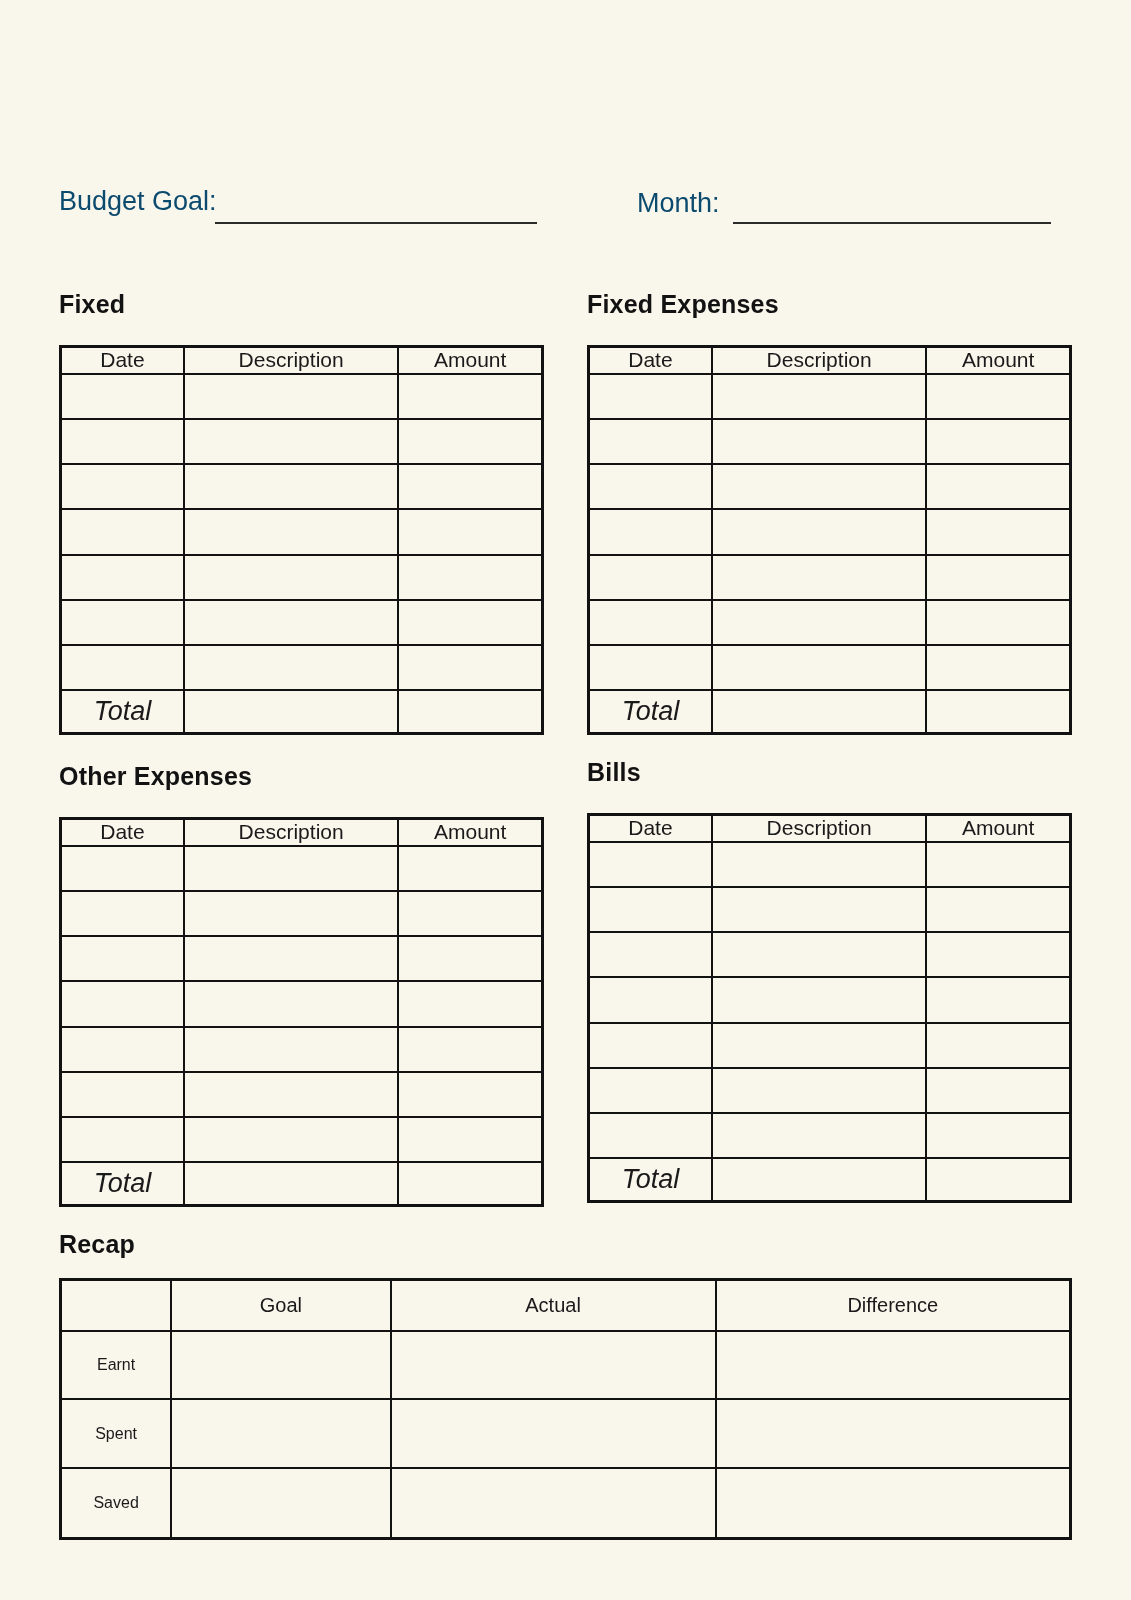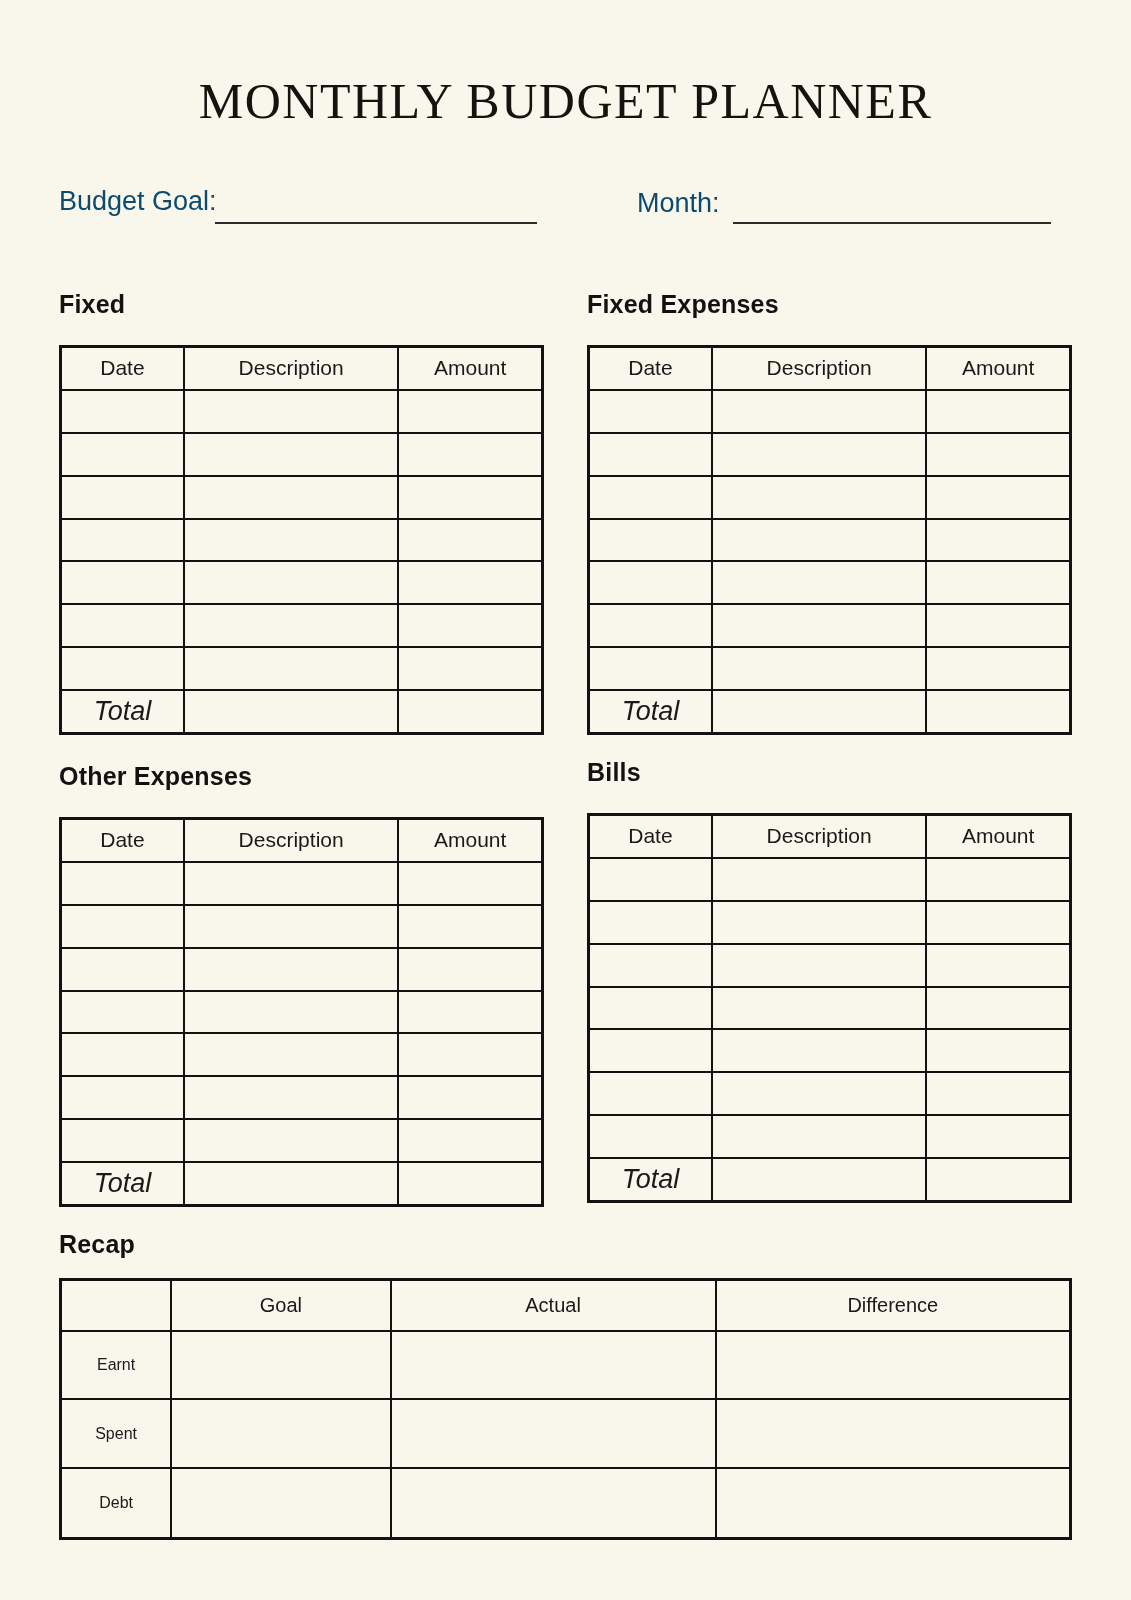--- a/index.html
+++ b/index.html
@@ -37,34 +37,33 @@
   #section-recap .section-heading { margin-bottom:17px; }
 
   table { border-collapse:collapse; table-layout:fixed; }
   .ledger-table { width:485px; height:390px; border:3px solid #121212; }
   .recap-table  { width:1013px; height:262px; border:3px solid #121212;padding-left:36px; }
   th, td {
     border:2.5px solid #121212; padding:0;
     text-align:center; vertical-align:middle;
     font-weight:normal; color:#1A1A1A;
   }
-  .ledger-table thead tr { height:44px; }
+  .ledger-table thead tr { height:28px; }
   .ledger-table th { font-size:21px; }
   .ledger-table .total-row { height:43px; }
   .ledger-table .total-cell { font-size:27px;font-style:italic; }
   .recap-table thead tr { height:52px; }
   .recap-table th { font-size:20px; }
   .recap-table .row-label { font-size:16px; }
 </style>
 </head>
 <body>
 
 <div class="page">
 
-  <h1 class="title">MONTHLY BUDGET PLANNER</h1>
 
   <span class="field-label" id="budget-goal-label">Budget Goal:</span>
   <span class="write-line" id="budget-goal-line"></span>
 
   <span class="field-label" id="month-label">Month:</span>
   <span class="write-line" id="month-line"></span>
 
   <div class="section" id="section-income">
     <h2 class="section-heading">Fixed</h2>
     <table class="ledger-table">
@@ -329,21 +328,21 @@
           <td></td>
           <td></td>
         </tr>
         <tr>
           <td class="row-label">Spent</td>
           <td></td>
           <td></td>
           <td></td>
         </tr>
         <tr>
-          <td class="row-label">Debt</td>
+          <td class="row-label">Saved</td>
           <td></td>
           <td></td>
           <td></td>
         </tr>
       </tbody>
     </table>
   </div>
 
 </div>
 

